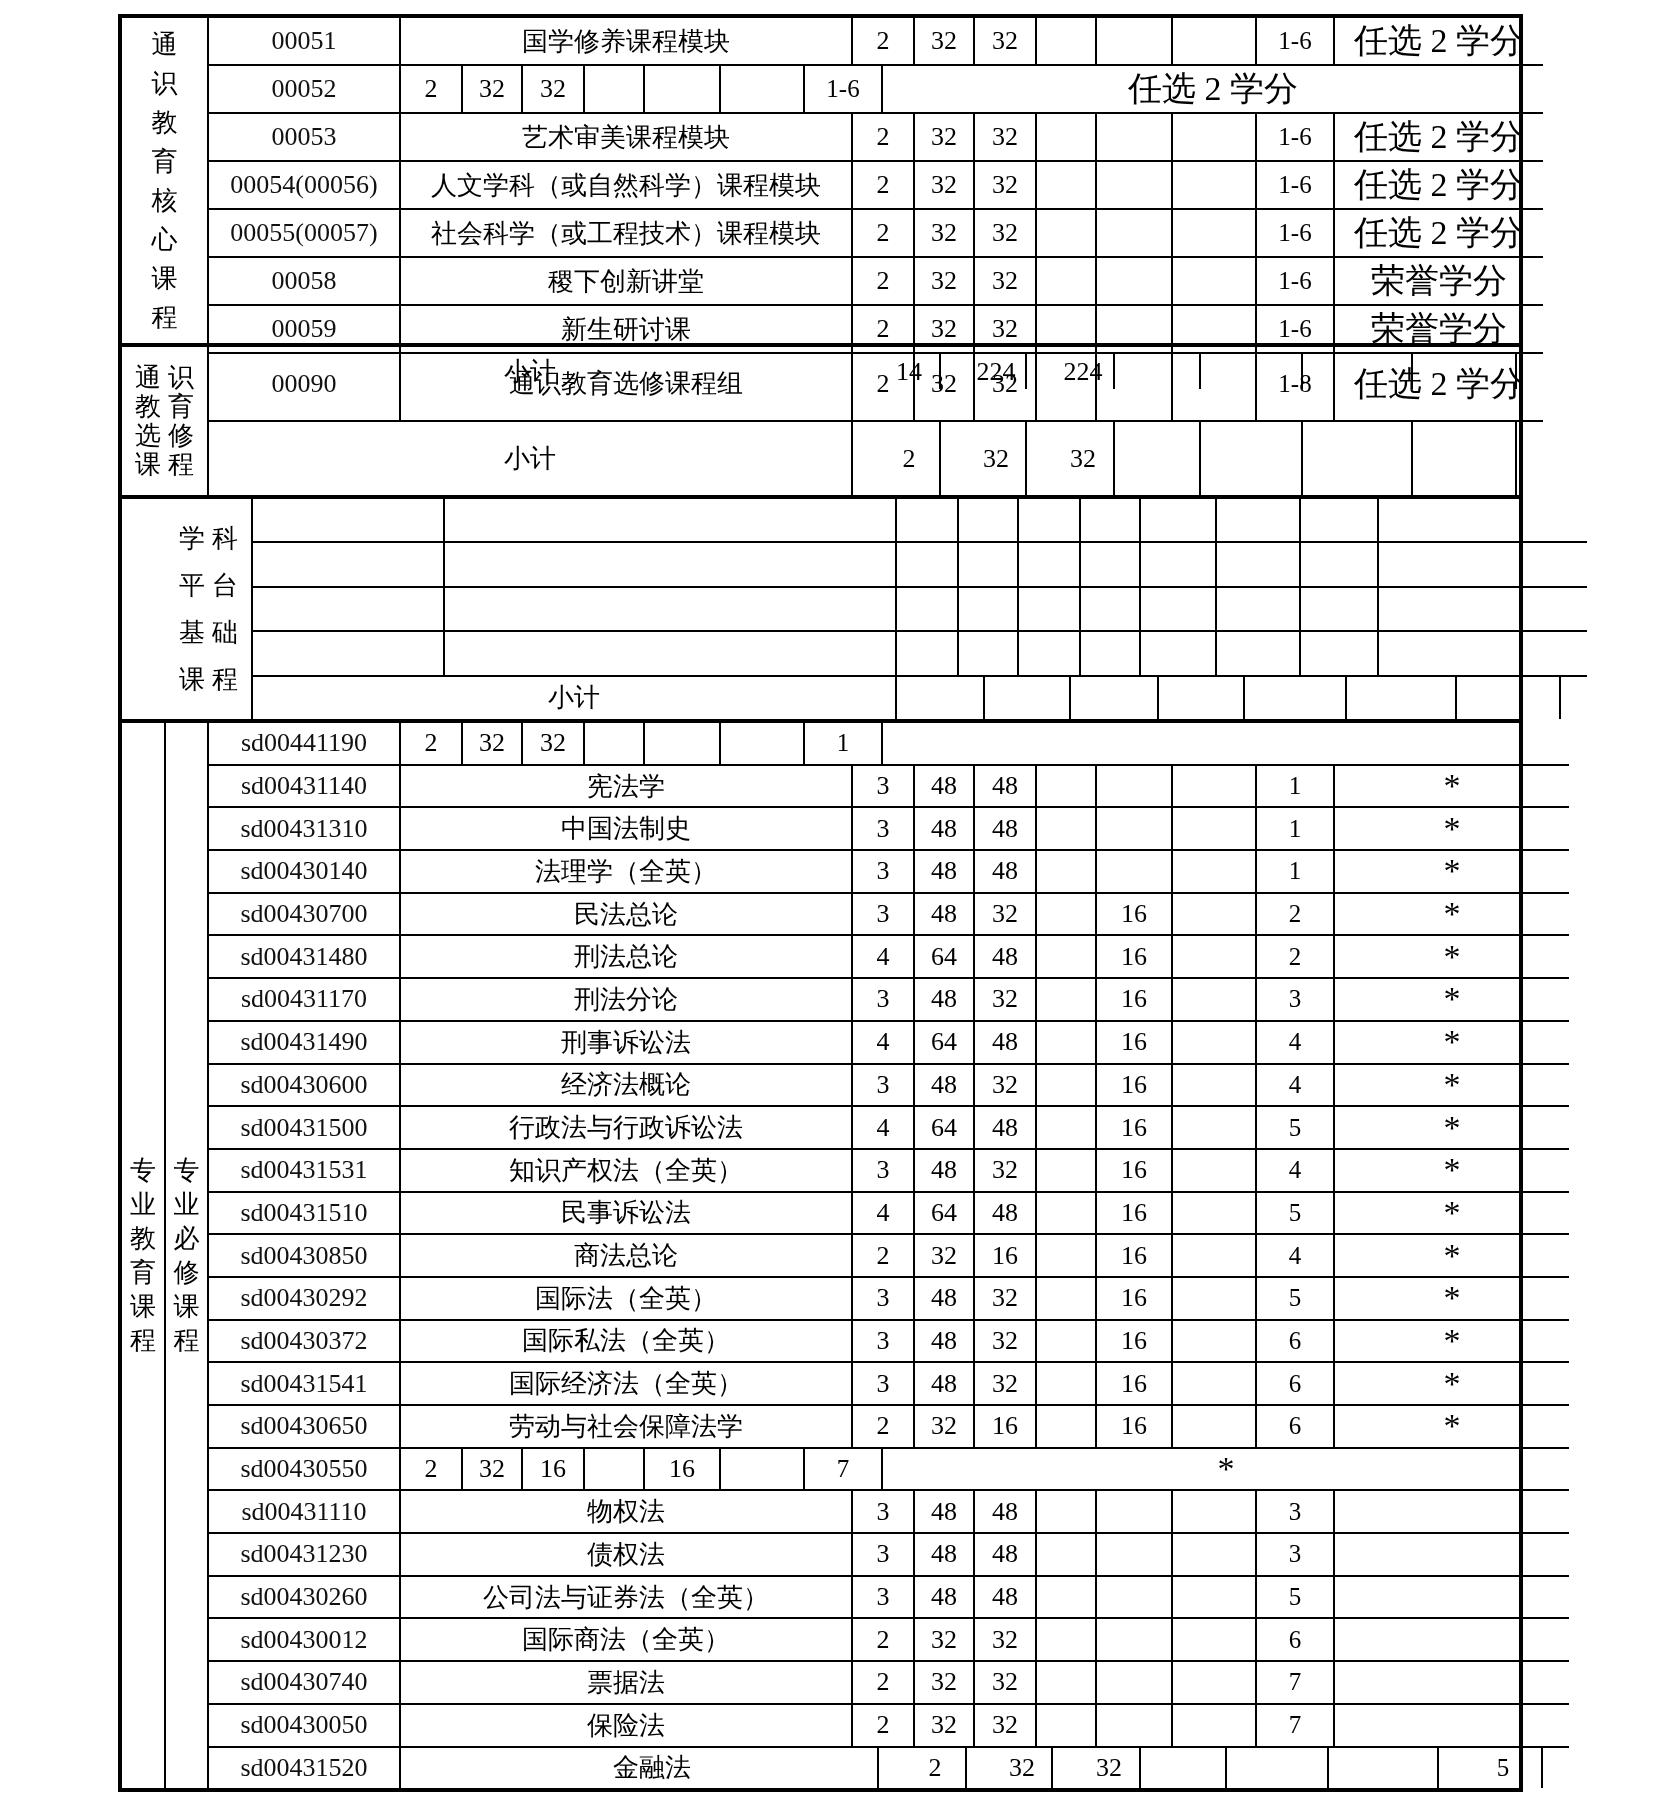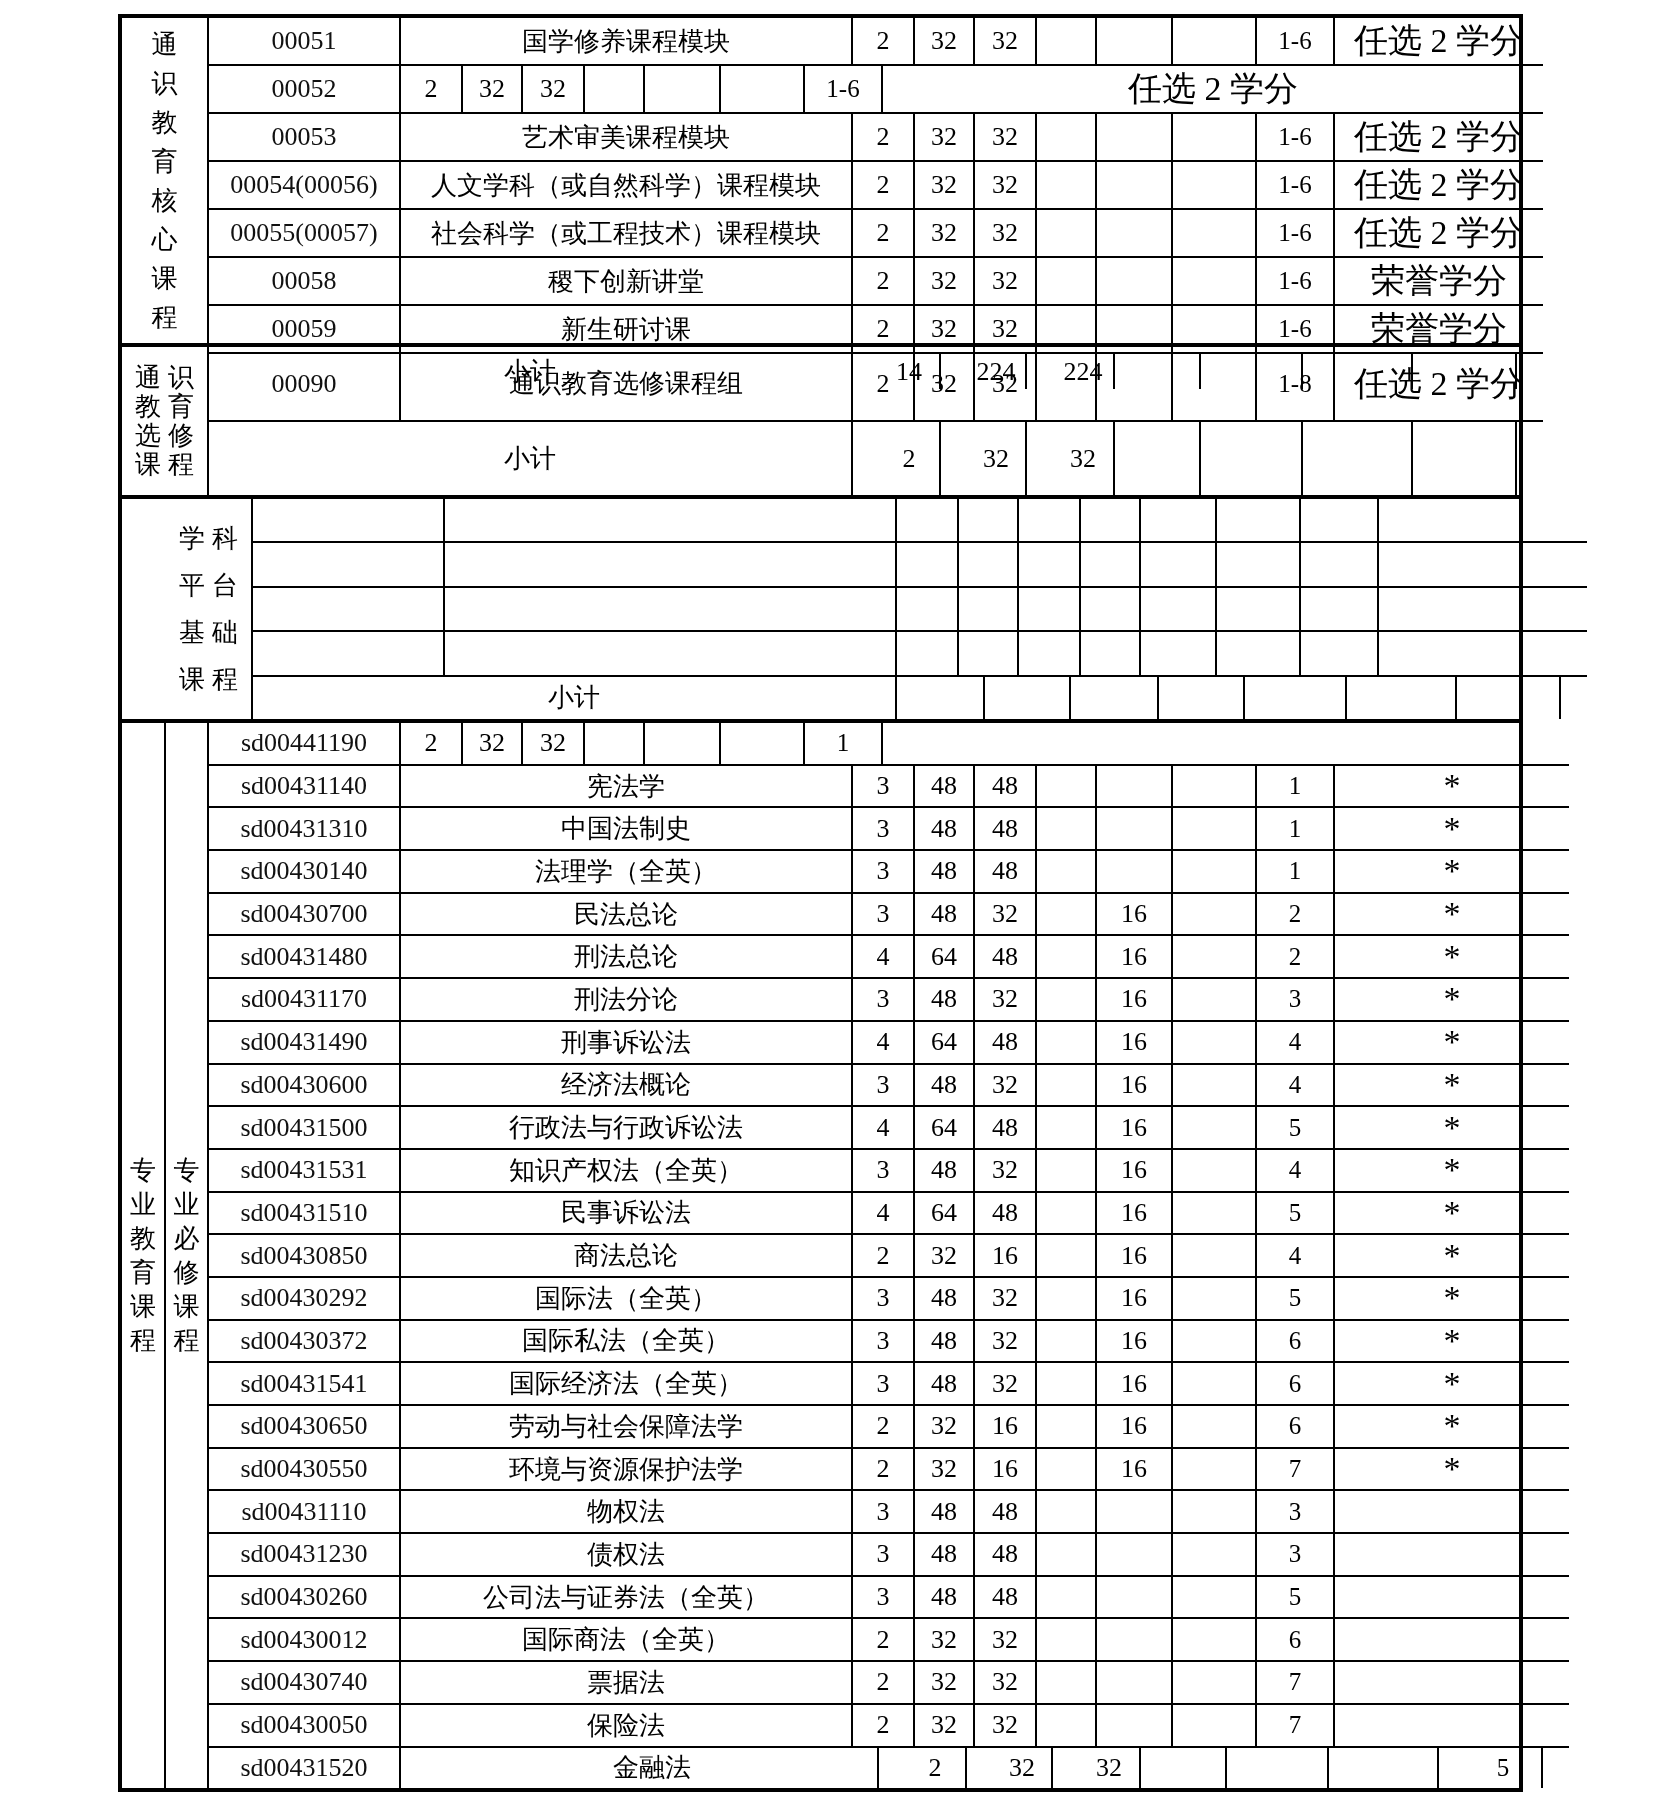--- a/index.html
+++ b/index.html
@@ -485,21 +485,20 @@
           <div class="cell k-total_hours">32</div>
           <div class="cell k-lecture_hours">16</div>
           <div class="cell k-extra1"></div>
           <div class="cell k-extra2">16</div>
           <div class="cell k-extra3"></div>
           <div class="cell k-semester">6</div>
           <div class="cell k-note">*</div>
         </div>
         <div class="row">
           <div class="cell k-code">sd00430550</div>
-          <div class="cell k-name">环境与资源保护法学</div>
           <div class="cell k-credits">2</div>
           <div class="cell k-total_hours">32</div>
           <div class="cell k-lecture_hours">16</div>
           <div class="cell k-extra1"></div>
           <div class="cell k-extra2">16</div>
           <div class="cell k-extra3"></div>
           <div class="cell k-semester">7</div>
           <div class="cell k-note">*</div>
         </div>
         <div class="row">

